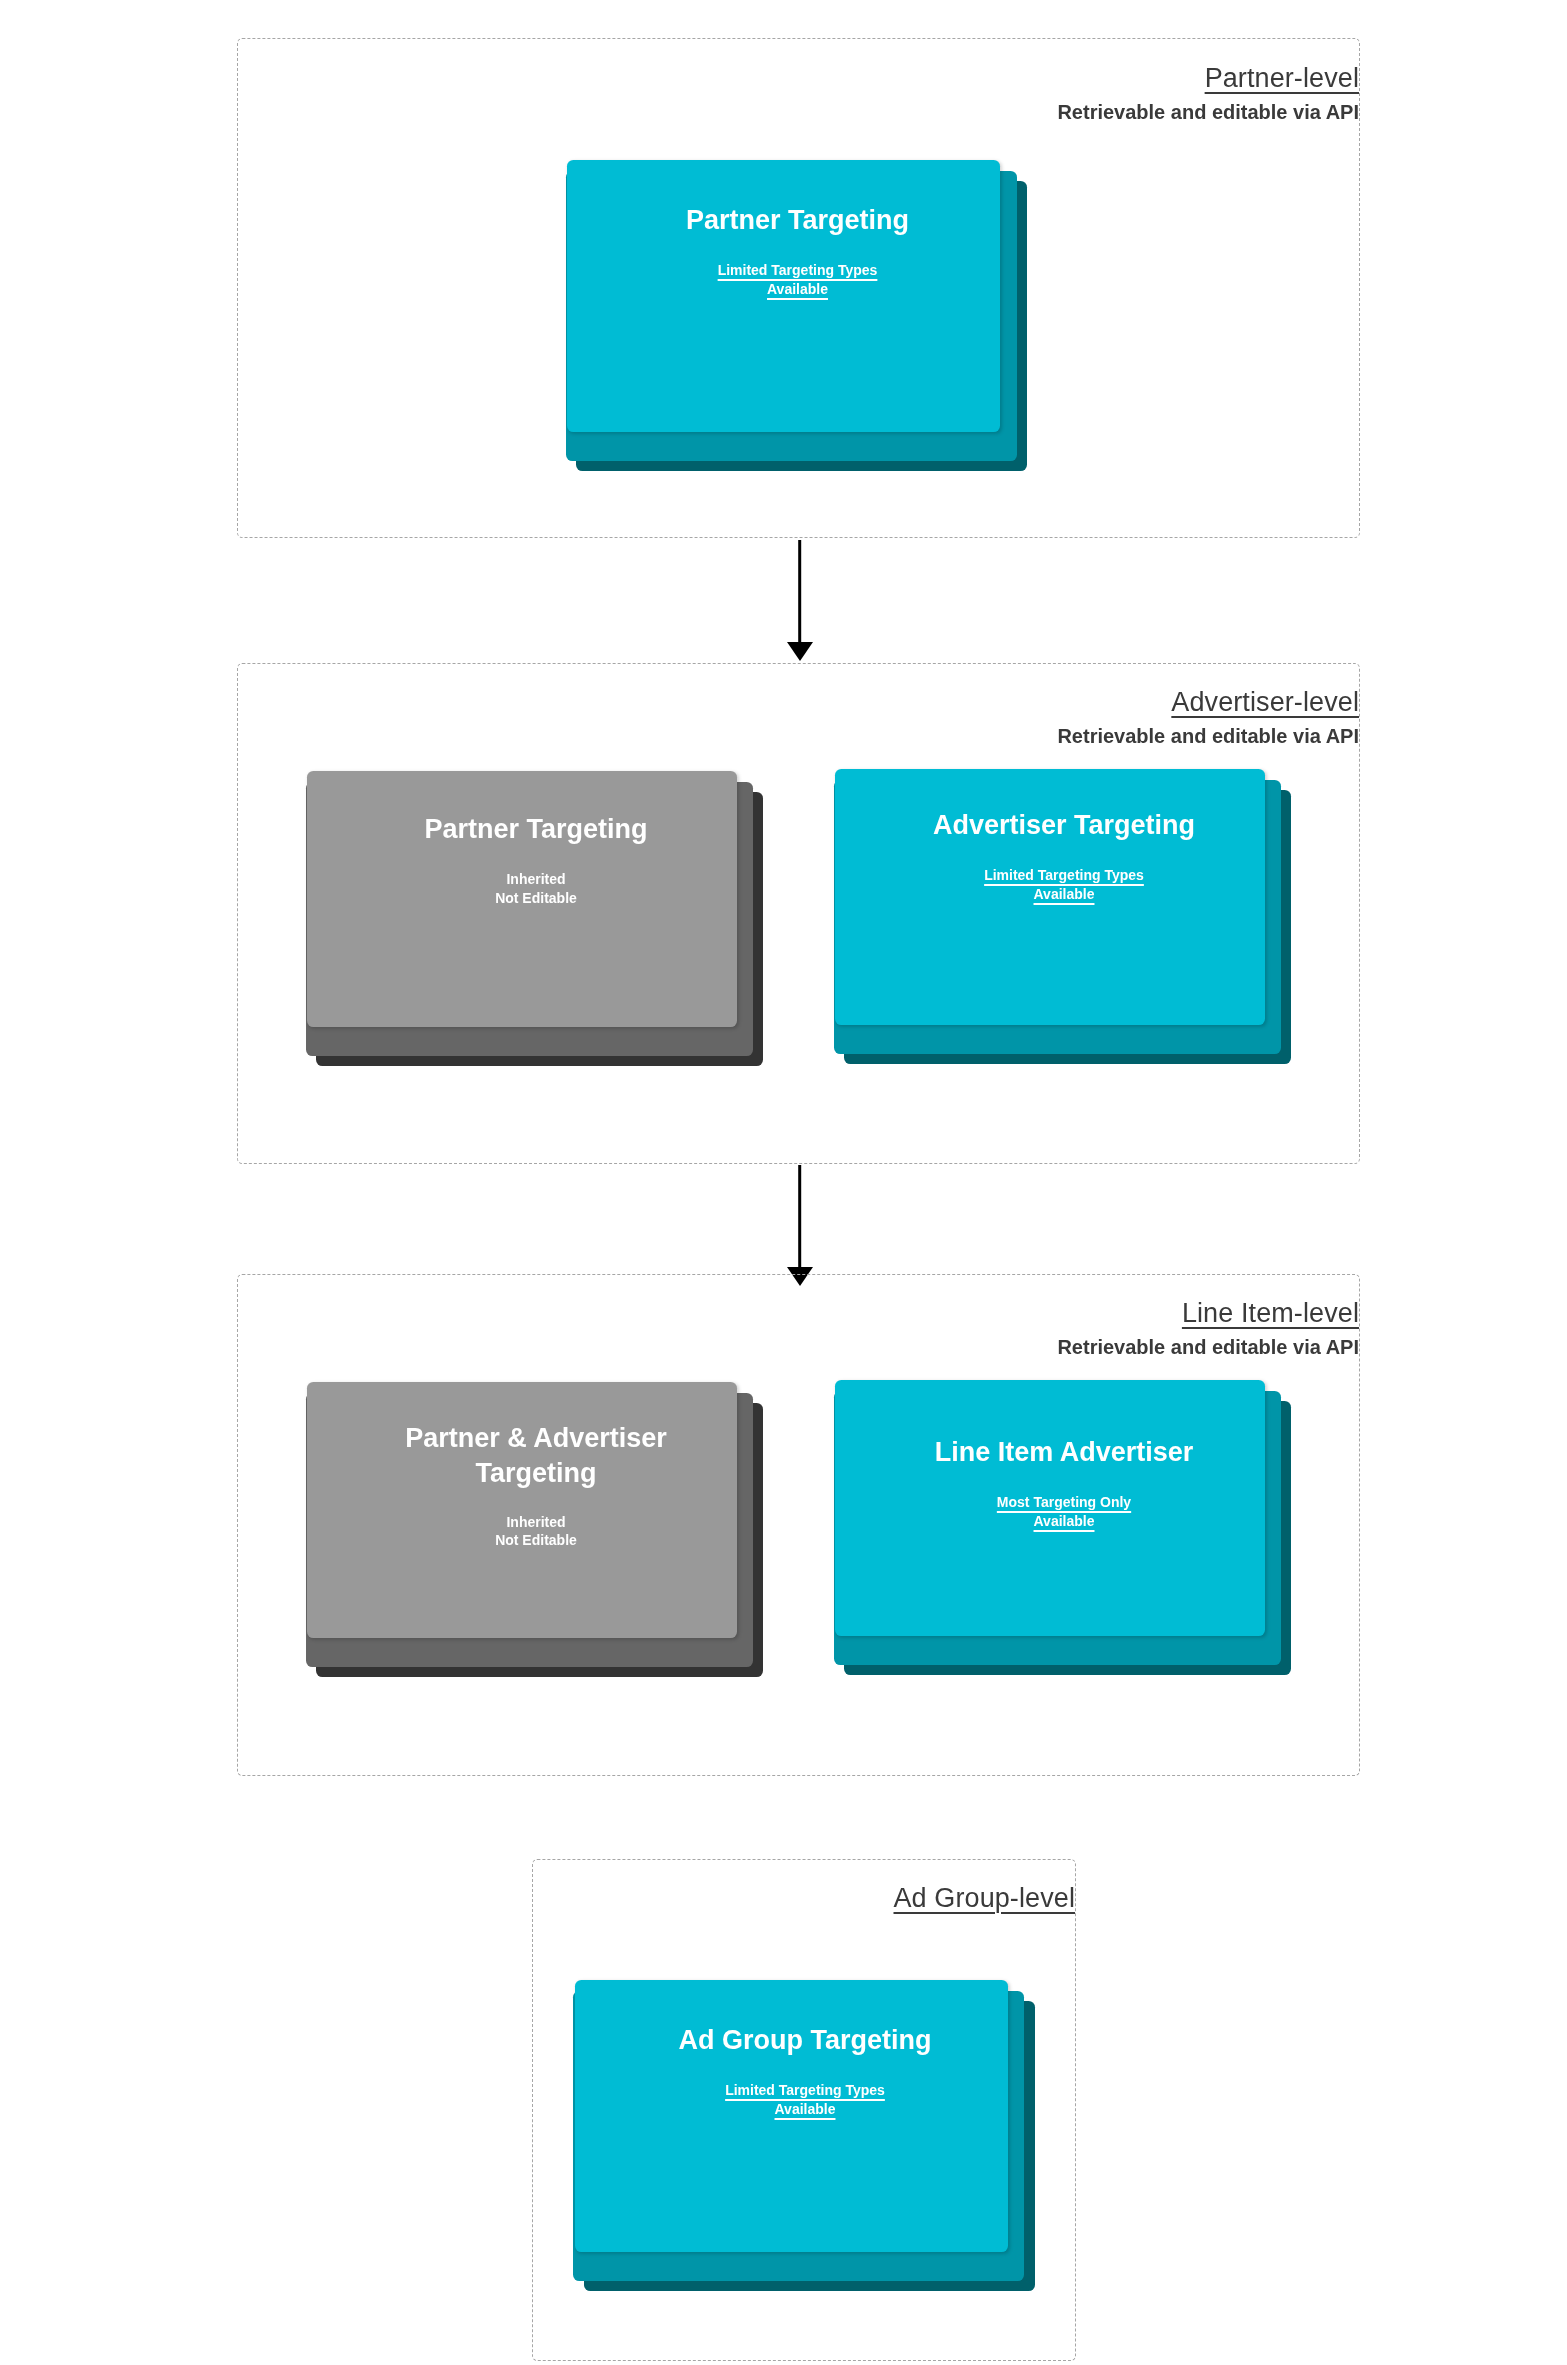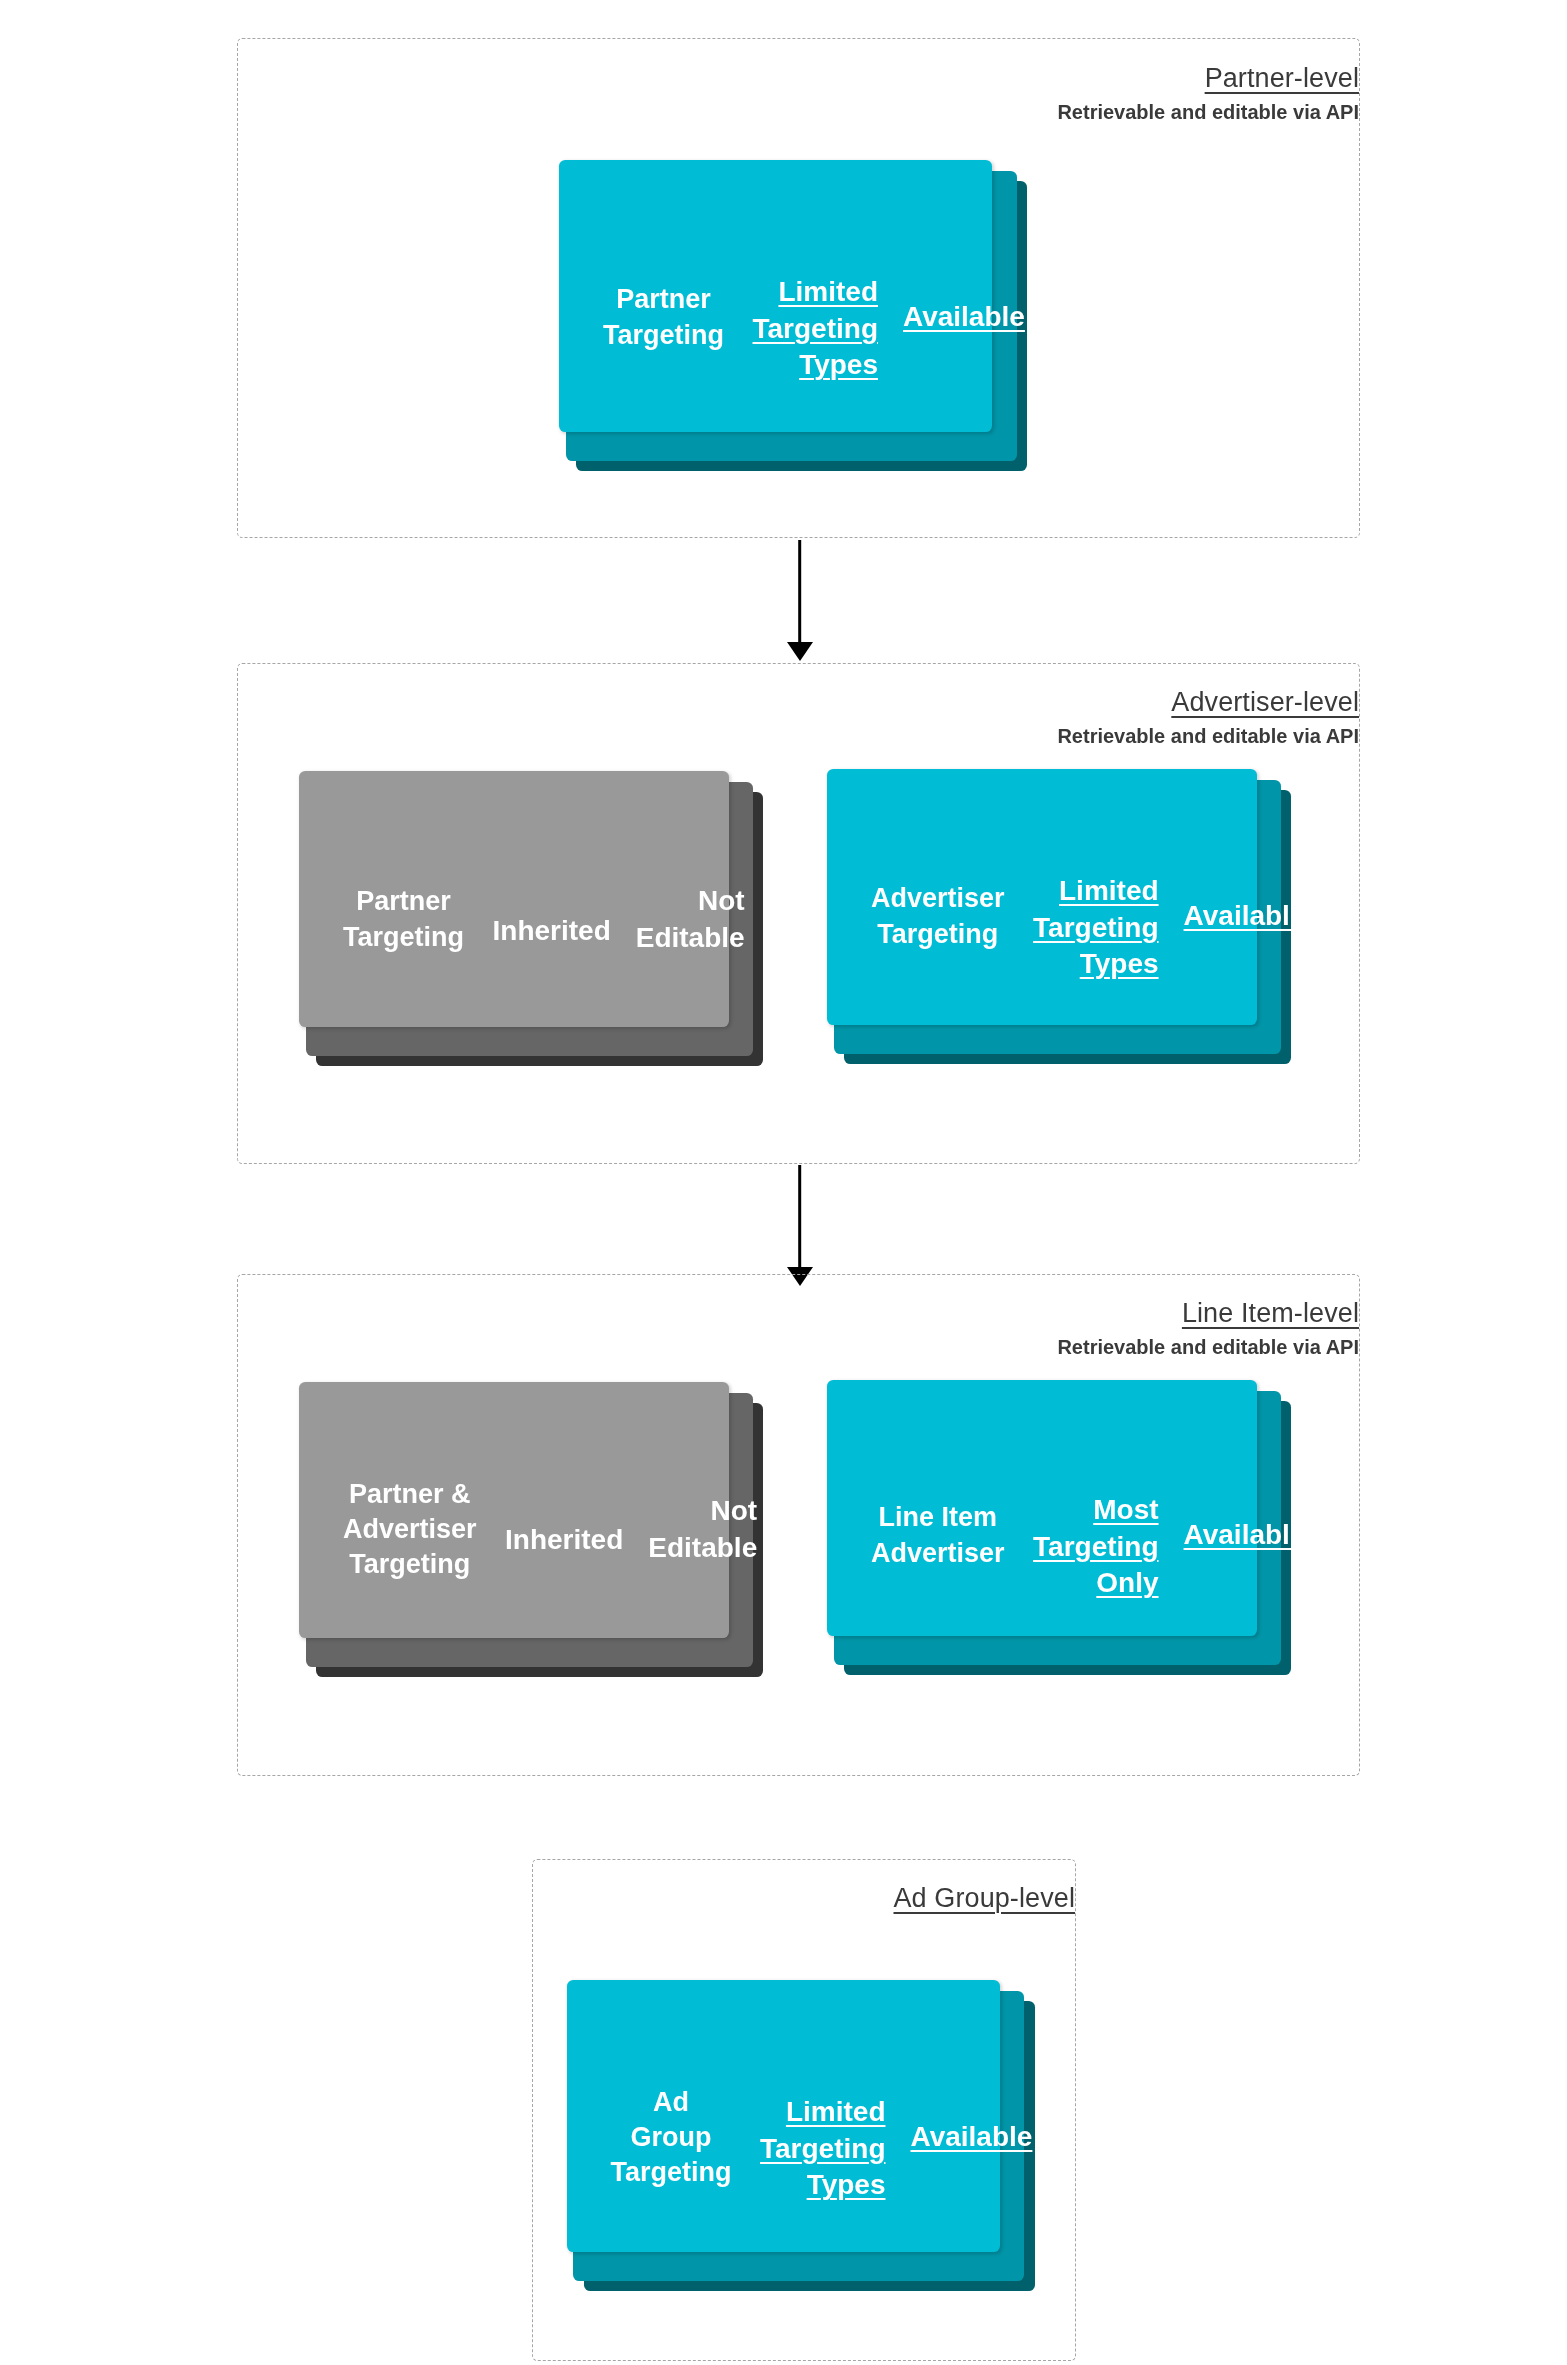--- a/index.html
+++ b/index.html
@@ -48,24 +48,24 @@
 
   
   .card-stack { position: absolute; }
   .card-layer {
     position: absolute;
     border-radius: 6.3px;
   }
   .card-layer.back2 { left: 21.4px; top: 21.4px; }
   .card-layer.back1 { left: 10.7px; top: 10.7px; }
   .card-layer.front {
-    left: 4px; top: 0;
+    left: 12px; top: 0;
     box-shadow: 1.8px 1.8px 3.6px rgba(0,0,0,.17);
     display: flex;
-    flex-direction: row;
+    flex-direction: column;
     align-items: center;
     justify-content: flex-start;
     padding-left: 28px;
   }
   
   .cyan .front { background: #00bcd4; }
   .cyan .back1 { background: #0095a8; }
   .cyan .back2 { background: #00606b; }
   
   .gray .front { background: #999999; }
@@ -76,21 +76,21 @@
     color: #ffffff;
     font-weight: bold;
     font-size: 27px;
     line-height: 1.3;
     text-align: center;
     padding: 0 16px;
   }
   .card-sub {
     color: #ffffff;
     font-weight: bold;
-    font-size: 28px;
+    font-size: 14px;
     line-height: 1.32;
     text-align: right;
     padding: 0 12.5px;
   }
   .card-sub.underlined {
     text-decoration: underline;
     text-underline-offset: 3.6px;
     text-decoration-thickness: 1.8px;
   }
 

